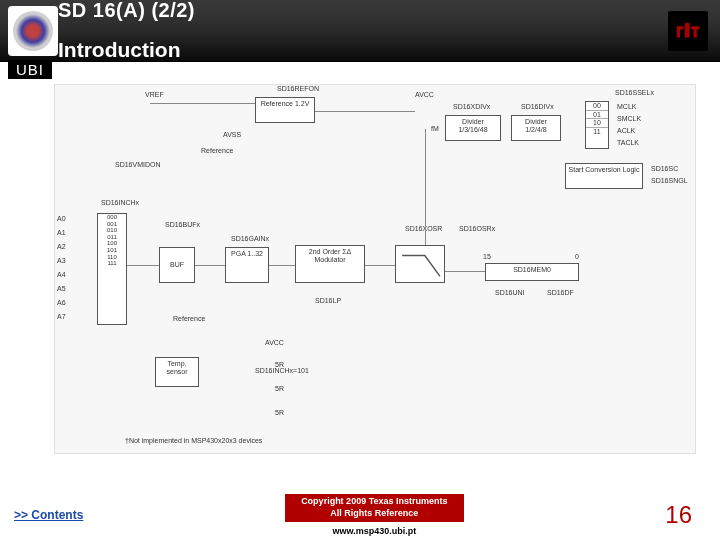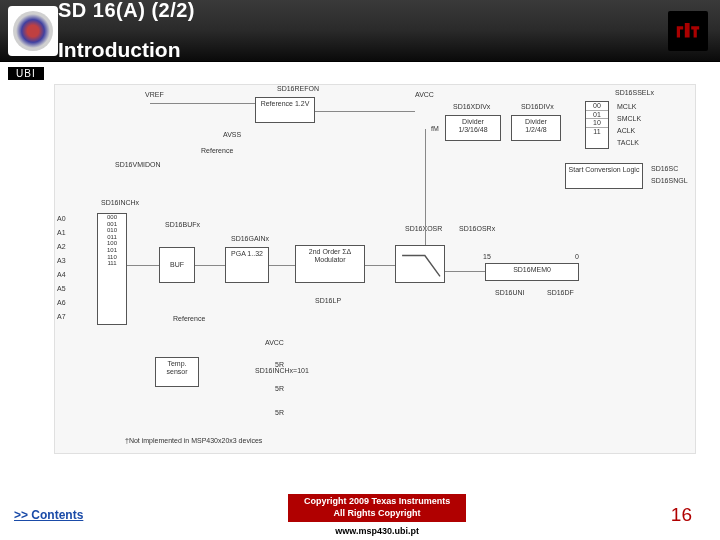--- a/index.html
+++ b/index.html
@@ -1,21 +1,21 @@
 <!DOCTYPE html>
 <html><head>
   <meta charset="utf-8">
   <style>
     * { margin: 0; padding: 0; box-sizing: border-box; }
     body { width: 720px; height: 540px; font-family: Verdana, Arial, sans-serif; background: #fff; position: relative; overflow: hidden; }
     
     .header { height: 62px; background: linear-gradient(to bottom, #3a3a3a 0%, #2a2a2a 50%, #0a0a0a 100%); position: relative; display: flex; align-items: center; border-bottom: 1px solid #000; }
     .logo-badge { width: 50px; height: 50px; margin-left: 8px; background: #fff; border-radius: 4px; display: flex; align-items: center; justify-content: center; }
     .logo-inner { width: 40px; height: 40px; background: radial-gradient(circle, #c04040 20%, #4040a0 40%, #d0d0d0 60%); border-radius: 50%; }
-    .ubi-label { position: absolute; left: 8px; top: 67px; background: #000; color: #fff; font-size: 10px; padding: 1px 8px; letter-spacing: 1px; }
+    .ubi-label { position: absolute; left: 8px; top: 60px; background: #000; color: #fff; font-size: 15px; padding: 1px 8px; letter-spacing: 1px; }
     .title-block { flex: 1; text-align: left; color: #fff; }
     .title-main { font-size: 20px; font-weight: bold; letter-spacing: 0.5px; }
     .title-sub { font-size: 21px; font-weight: bold; margin-top: 16px; }
     .ti-logo { width: 40px; height: 40px; margin-right: 12px; background: #000; border-radius: 2px; display: flex; align-items: center; justify-content: center; color: #fff; font-size: 9px; font-weight: bold; }
     .ti-logo svg { fill: #aa0000; }
     
     .content { padding: 18px 14px 0 14px; }
     .bullet { display: flex; align-items: flex-start; gap: 6px; }
     .bullet-mark { width: 10px; height: 10px; border: 1px solid #000; margin-top: 4px; flex-shrink: 0; }
     .bullet-text { font-size: 17px; font-weight: bold; }
@@ -23,21 +23,21 @@
     .diagram-area { margin: 4px 10px 0 40px; height: 370px; background: #f7f7f7; border: 1px solid #e0e0e0; position: relative; font-size: 7px; color: #333; }
     .diagram-area .blk { position: absolute; border: 1px solid #555; background: #fff; text-align: center; padding: 2px; line-height: 1.1; }
     .diagram-area .lbl { position: absolute; }
     .diagram-area .line { position: absolute; background: #888; }
     
     .footer { position: absolute; bottom: 0; left: 0; right: 0; height: 50px; display: flex; align-items: center; }
     .contents-link { color: #1a4ba8; font-weight: bold; font-size: 12px; margin-left: 14px; text-decoration: underline; }
     .copyright-block { flex: 1; text-align: center; }
     .copy-band { display: inline-block; background: #b00000; color: #fff; font-size: 9px; font-weight: bold; padding: 2px 16px; line-height: 1.3; }
     .www-line { font-size: 9px; font-weight: bold; margin-top: 4px; }
-    .slide-num { color: #b00000; font-size: 19px; margin-right: 28px; }
+    .slide-num { color: #b00000; font-size: 24px; margin-right: 28px; }
   </style>
 </head>
 <body>
 
 <div class="header">
   <div class="logo-badge">
     <div class="logo-inner"></div>
   </div>
   <div class="ubi-label">UBI</div>
   <div class="title-block">
@@ -155,18 +155,18 @@
     <div class="line" style="left:390px;top:186px;width:40px;height:1px"></div>
     <div class="line" style="left:370px;top:44px;width:1px;height:116px"></div>
   </div>
 </div>
 
 <div class="footer">
   <a class="contents-link">&gt;&gt; Contents</a>
   <div class="copyright-block">
     <div class="copy-band">
       <div>Copyright 2009 Texas Instruments</div>
-      <div>All Rights Copyright</div>
+      <div>All Rights Reference</div>
     </div>
     <div class="www-line">www.msp430.ubi.pt</div>
   </div>
   <div class="slide-num">16</div>
 </div>
 
 </body></html>

